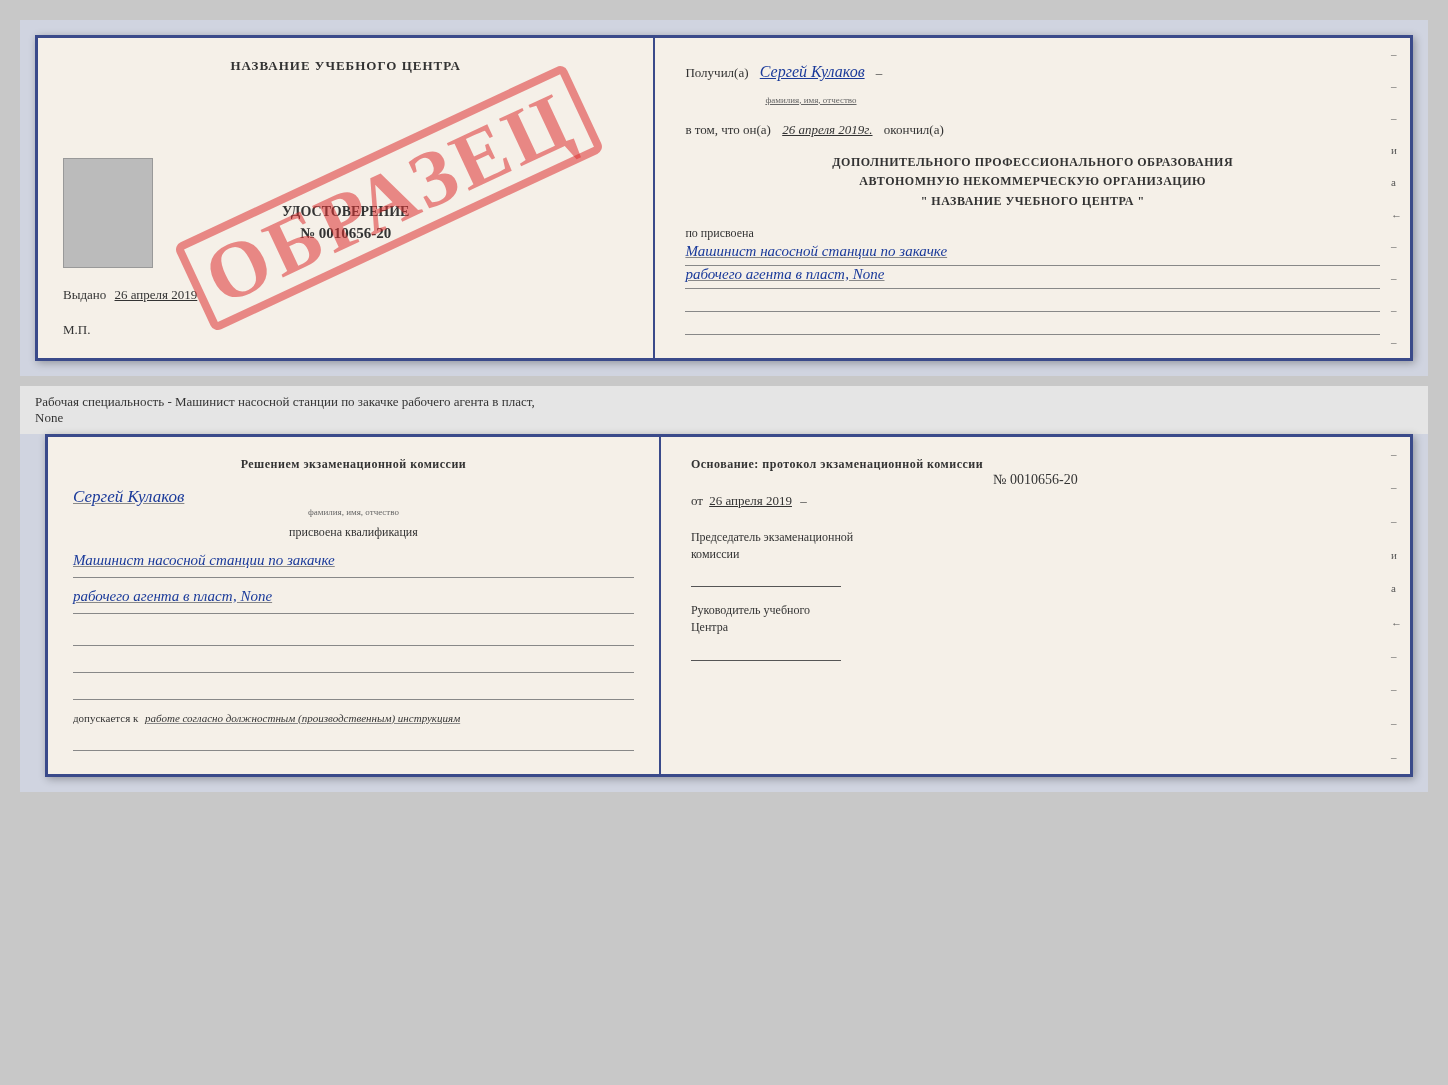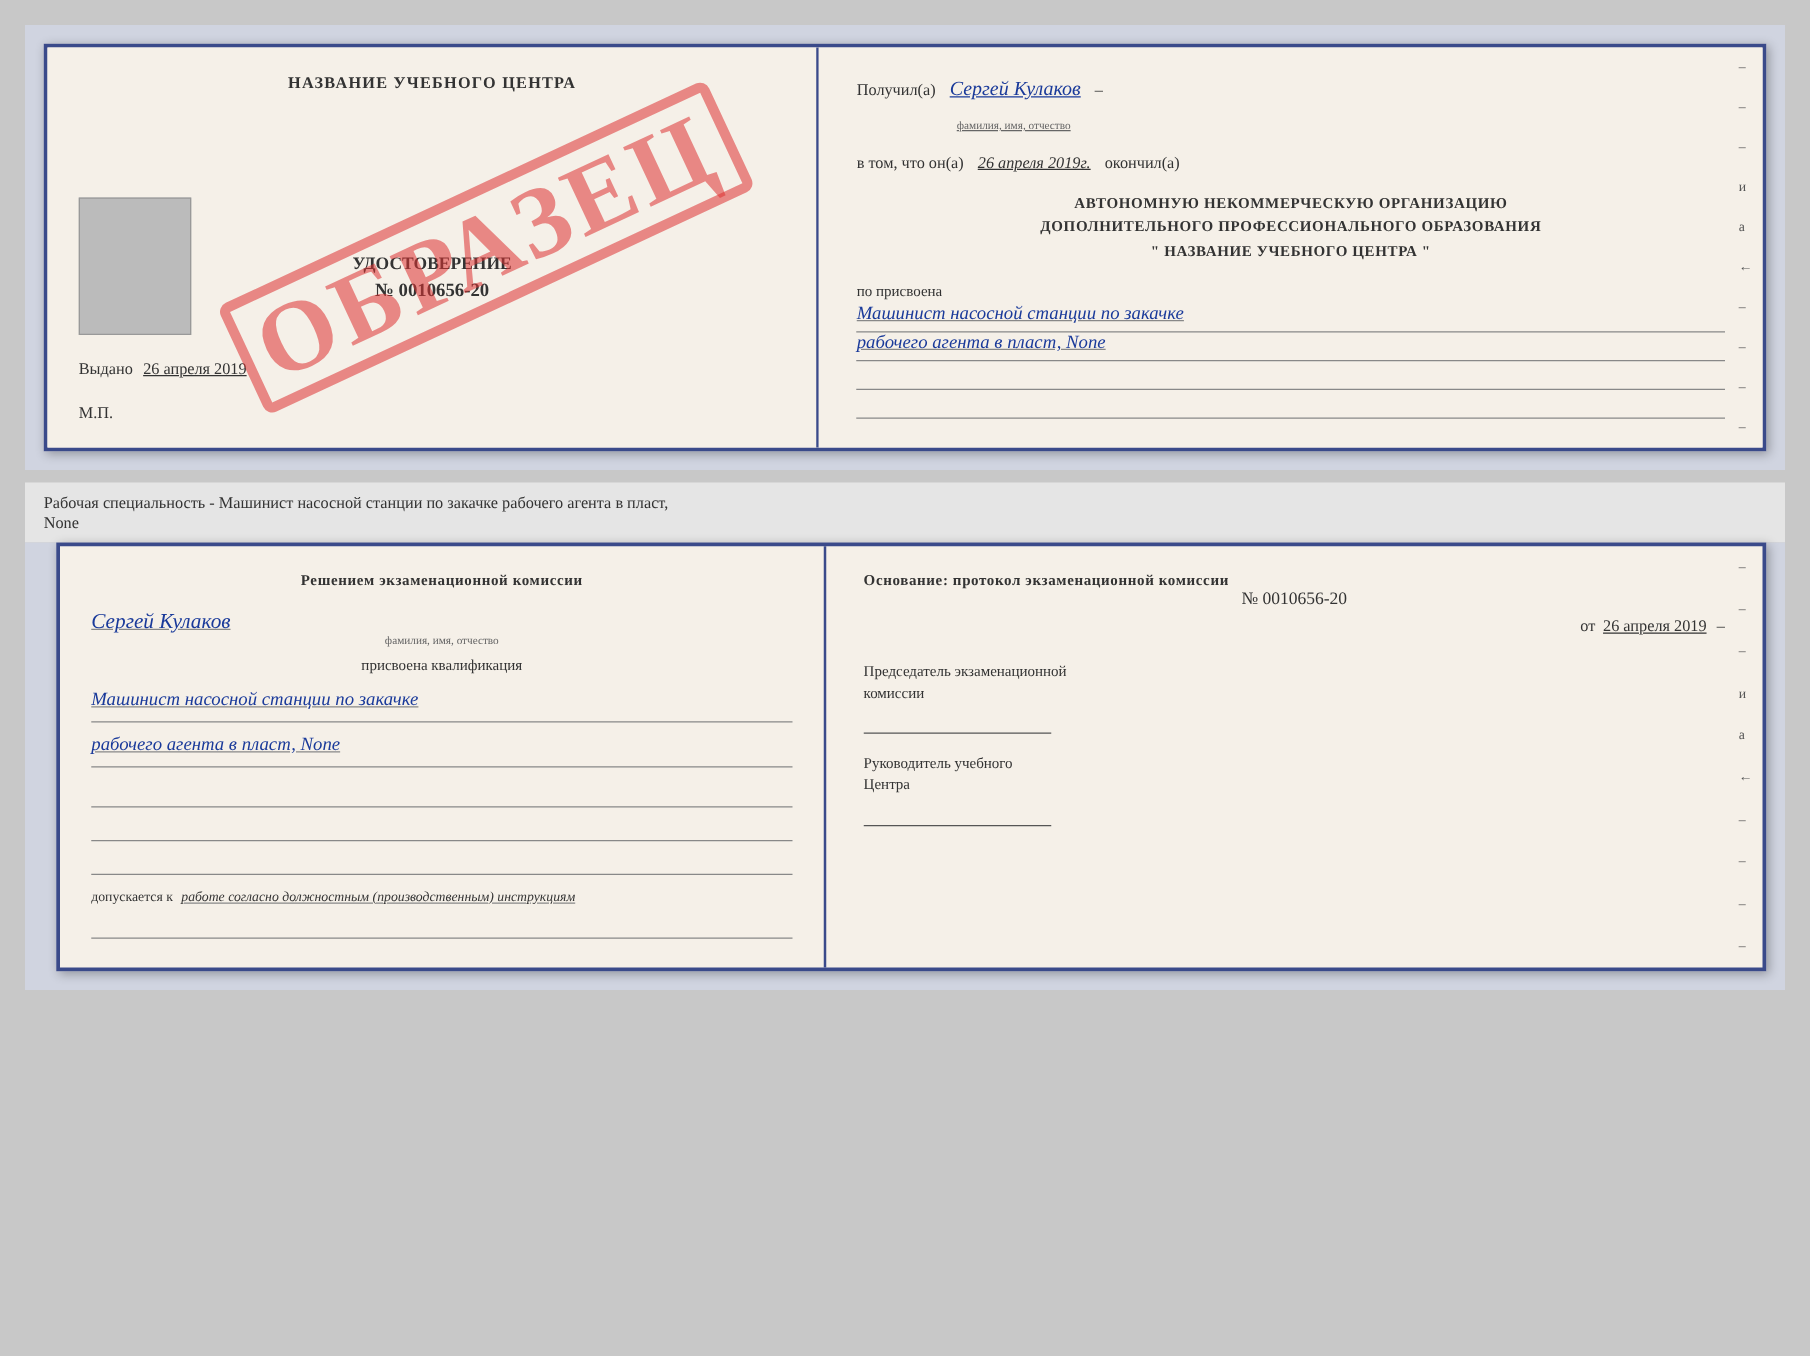--- a/index.html
+++ b/index.html
@@ -299,21 +299,21 @@
 
     .protocol-number {
       font-size: 14px;
       text-align: center;
       color: #333;
       margin-bottom: 5px;
     }
 
     .protocol-date {
       font-size: 13px;
-      text-align: right;
+      text-align: left;
       color: #333;
       margin-bottom: 20px;
     }
 
     .chairman-label {
       font-size: 12px;
       color: #333;
       margin-bottom: 5px;
       line-height: 1.4;
     }
@@ -393,22 +393,22 @@
         <span class="name-subtitle" style="margin-left: 80px; font-size: 9px; color: #666;">фамилия, имя, отчество</span>
       </div>
 
       <div class="date-line">
         <span>в том, что он(а)</span>
         <span class="date-value" style="margin: 0 8px;">26 апреля 2019г.</span>
         <span>окончил(а)</span>
       </div>
 
       <div class="org-block">
+        <div>ДОПОЛНИТЕЛЬНОГО ПРОФЕССИОНАЛЬНОГО ОБРАЗОВАНИЯ</div>
         <div>АВТОНОМНУЮ НЕКОММЕРЧЕСКУЮ ОРГАНИЗАЦИЮ</div>
-        <div>ДОПОЛНИТЕЛЬНОГО ПРОФЕССИОНАЛЬНОГО ОБРАЗОВАНИЯ</div>
         <div>"   НАЗВАНИЕ УЧЕБНОГО ЦЕНТРА   "</div>
       </div>
 
       <div class="profession-label">по присвоена</div>
       <div class="dash-line">
         <span class="profession-value">Машинист насосной станции по закачке</span>
       </div>
       <div class="dash-line">
         <span class="profession-value">рабочего агента в пласт, None</span>
       </div>

